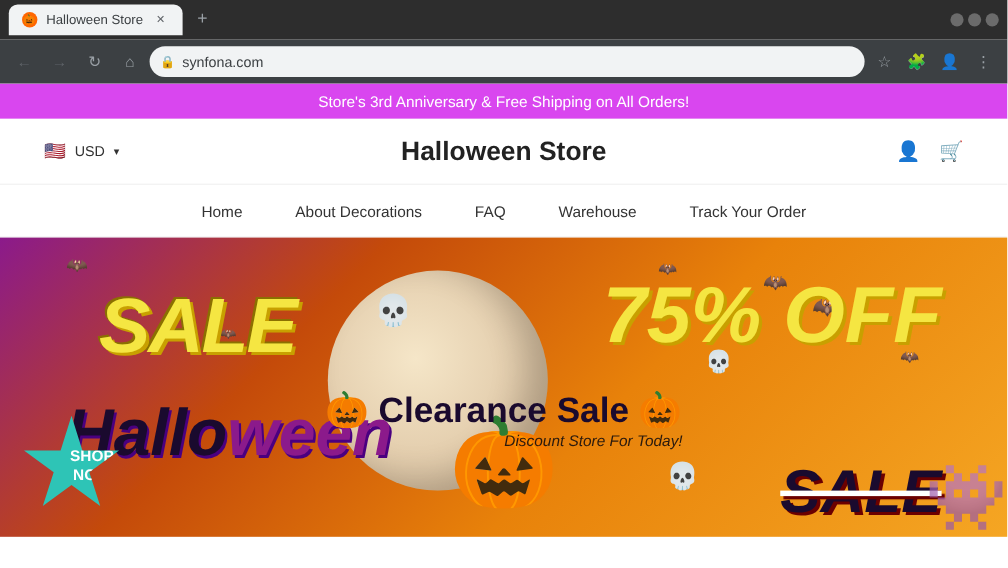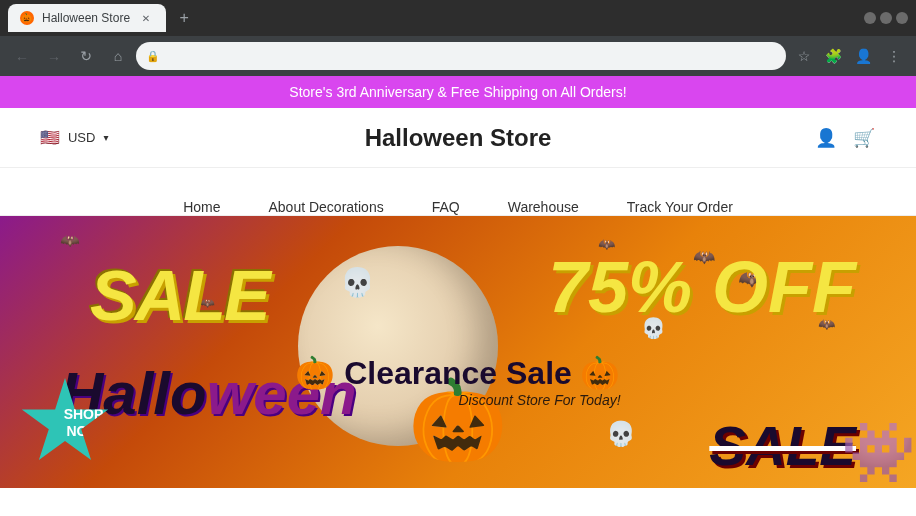--- a/index.html
+++ b/index.html
@@ -31,21 +31,21 @@
     .site-header { display: flex; align-items: center; justify-content: space-between; padding: 0 40px; height: 60px; background: #fff; border-bottom: 1px solid #eee; }
     .header-left { width: 100px; display: flex; align-items: center; gap: 8px; }
     .currency-flag { font-size: 16px; }
     .currency-text { font-size: 13px; color: #333; }
     .currency-chevron { font-size: 10px; color: #333; }
     .header-title { font-size: 24px; font-weight: bold; color: #222; text-align: center; flex: 1; }
     .header-right { width: 100px; display: flex; align-items: center; justify-content: flex-end; gap: 16px; }
     .header-icon { font-size: 18px; color: #333; cursor: pointer; }
 
     
-    .site-nav { display: flex; align-items: flex-end; justify-content: center; gap: 48px; height: 48px; background: #fff; border-bottom: 1px solid #eee; }
+    .site-nav { display: flex; align-items: center; justify-content: center; gap: 48px; height: 48px; background: #fff; border-bottom: 1px solid #eee; }
     .nav-link { font-size: 14px; color: #333; text-decoration: none; cursor: pointer; }
 
     
     .hero-banner {
       width: 916px;
       height: 272px;
       background: linear-gradient(135deg, #8b1a8b 0%, #c44a0a 30%, #e8820a 60%, #f5a623 100%);
       position: relative;
       overflow: hidden;
       display: flex;
@@ -205,20 +205,21 @@
     </div>
   </div>
 
   <div class="browser-controls">
     <div class="nav-btn disabled">←</div>
     <div class="nav-btn disabled">→</div>
     <div class="nav-btn">↻</div>
     <div class="nav-btn">⌂</div>
     <div class="address-bar">
       <span class="address-lock">🔒</span>
+      <span class="address-text">synfona.com</span>
     </div>
     <div class="browser-actions">
       <div class="browser-action-btn">☆</div>
       <div class="browser-action-btn">🧩</div>
       <div class="browser-action-btn">👤</div>
       <div class="browser-action-btn">⋮</div>
     </div>
   </div>
 </div>
 

